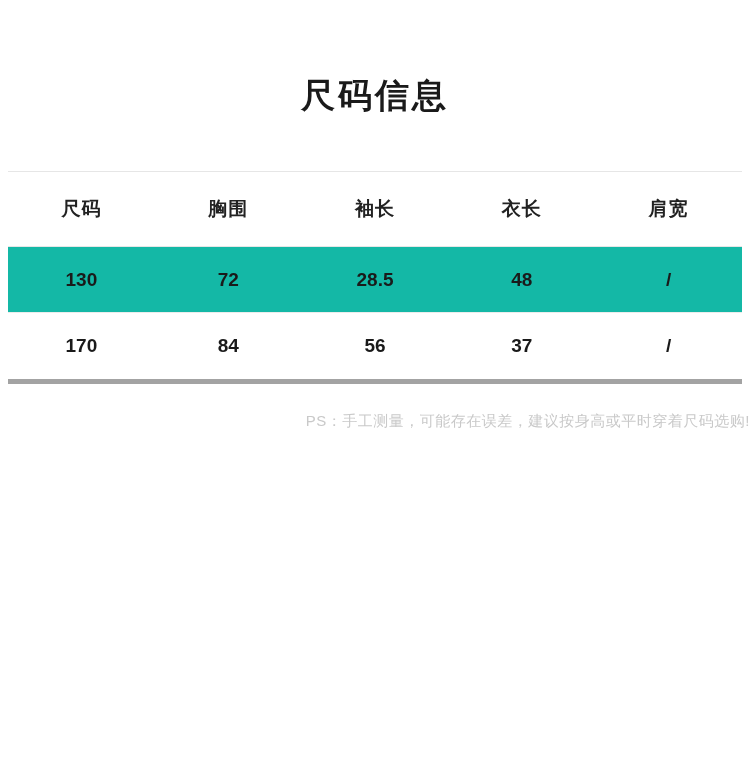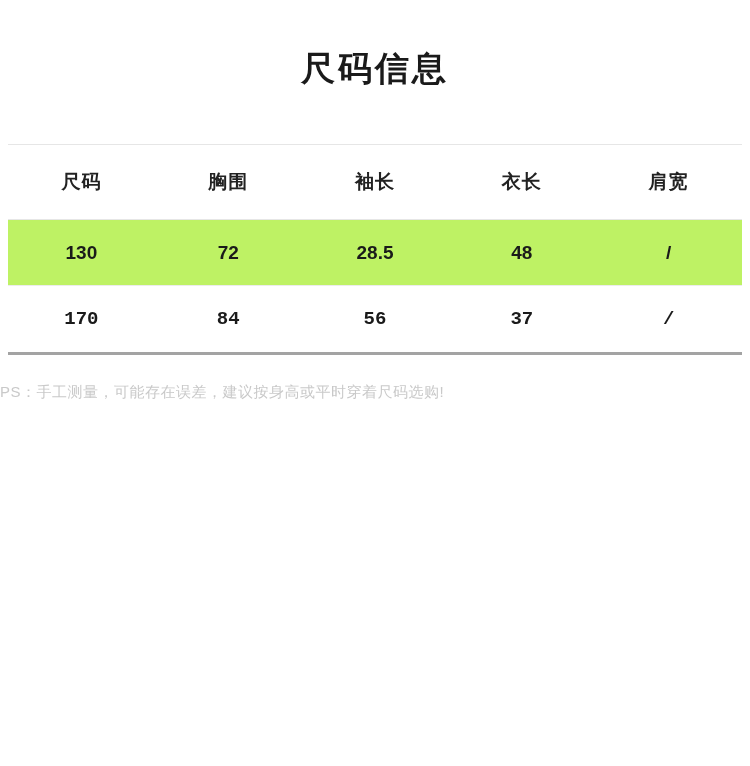--- a/index.html
+++ b/index.html
@@ -19,21 +19,21 @@
     height: 766px;
     position: relative;
     box-sizing: border-box;
   }
   .title {
     text-align: center;
     font-size: 34px;
     font-weight: bold;
     letter-spacing: 3px;
     color: #1a1a1a;
-    padding-top: 48px;
+    padding-top: 75px;
     line-height: 1.2;
   }
   .table-wrap {
     margin-top: 55px;
     padding: 0 8px;
   }
   table.size-table {
     width: 734px;
     margin: 12px auto;
     border-collapse: collapse;
@@ -53,29 +53,28 @@
   table.size-table tbody td {
     font-size: 19px;
     font-weight: bold;
     color: #1a1a1a;
     height: 63.5px;
     text-align: center;
     vertical-align: middle;
     border-bottom: 1px solid #ececec;
   }
   table.size-table tbody tr.alt td {
-    background: #bef264;
+    background: #14b8a6;
   }
   table.size-table tbody tr:last-child td {
-    border-bottom: 3px solid #a3a3a3;
-    font-family: Liberation Mono, monospace;
+    border-bottom: 5px solid #a3a3a3;
   }
   .note {
     margin-top: 28px;
-    text-align: left;
+    text-align: right;
     font-size: 15px;
     color: #c9c9c9;
     letter-spacing: 0.5px;
   }
 </style>
 </head>
 <body>
 
 <div class="page">
 

